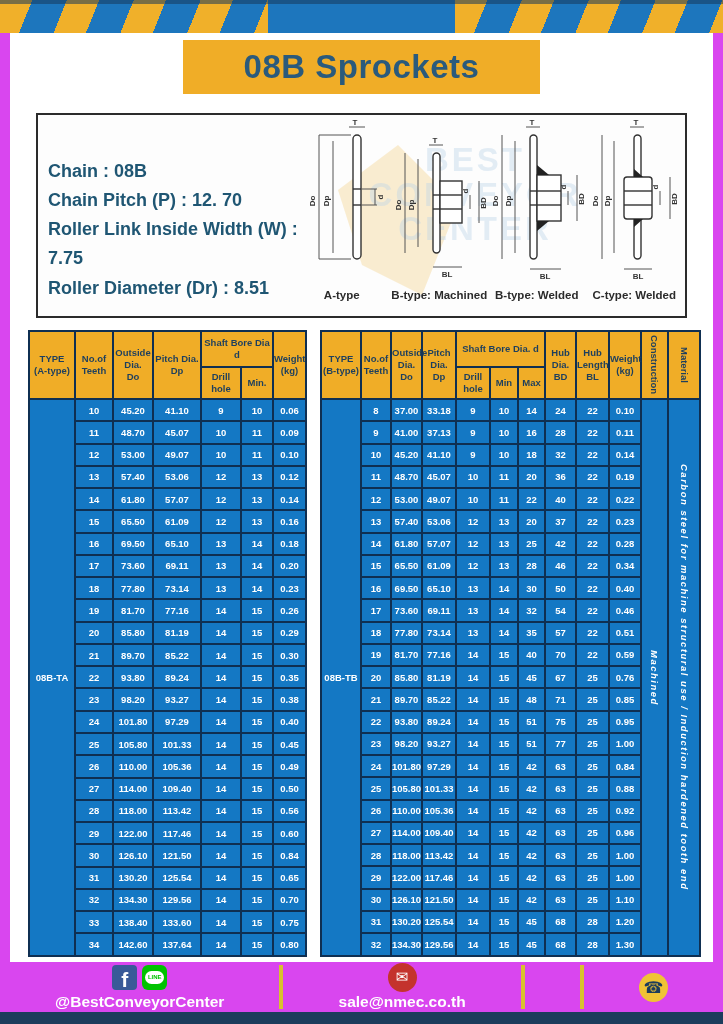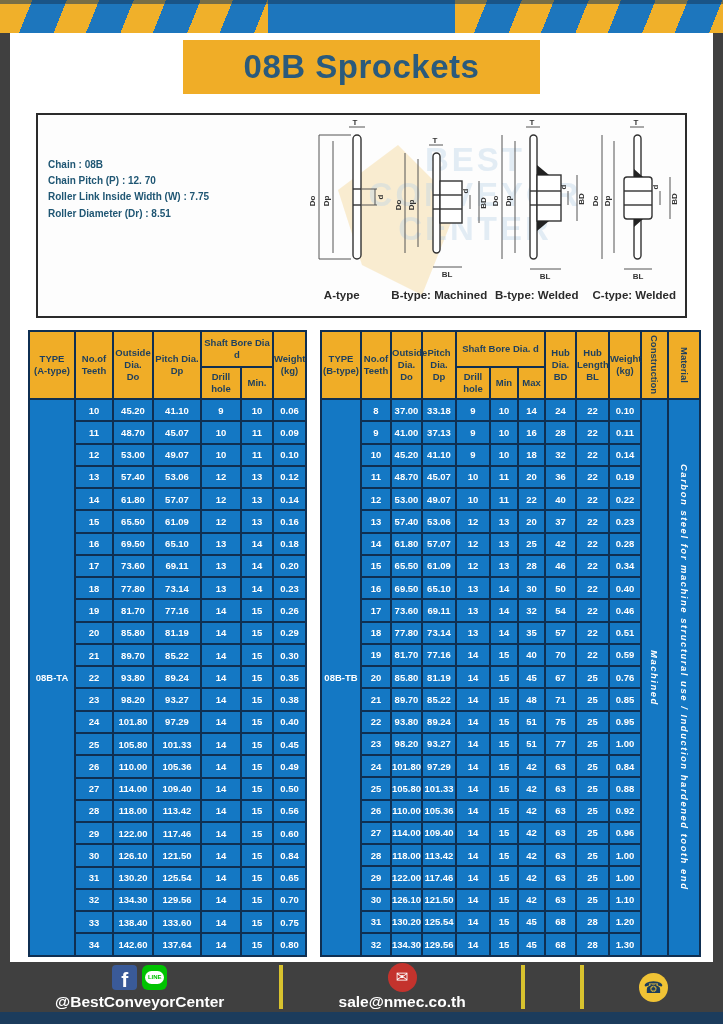--- a/index.html
+++ b/index.html
@@ -1,17 +1,17 @@
 <!DOCTYPE html>
 <html><head>
 <meta charset="utf-8">
 <style>
   * { margin:0; padding:0; box-sizing:border-box; }
   body { font-family:"Liberation Sans", sans-serif; }
-  .canvas { position:relative; width:723px; height:1024px; background:#404040; overflow:hidden;text-decoration:underline; }
+  .canvas { position:relative; width:723px; height:1024px; background:#d946ef; overflow:hidden;text-decoration:underline; }
 
   
   .top-band { position:absolute; top:0; left:0; width:100%; height:33px; background:#1d76bd; }
   .top-edge { position:absolute; top:0; left:0; width:100%; height:4px; background:#16395b; opacity:.55; }
   .stripes { position:absolute; top:0; height:33px; background:repeating-linear-gradient(112deg, #f0b02a 0 30px, #1d76bd 30px 62px); }
   .stripes.left { left:0; width:268px; }
   .stripes.right { right:0; width:268px; }
 
   
   .sheet { position:absolute; left:10px; right:10px; top:33px; height:929px; background:#ffffff; }
@@ -22,21 +22,21 @@
 
   
   .panel { position:absolute; left:26px; right:26px; top:80px; height:205px;
     border:2px solid #2b2b2b; background:#fdfdfd; overflow:hidden; }
   .watermark { position:absolute; right:30px; top:28px; width:360px; text-align:center;
     font-size:33px; font-weight:bold; color:#bcd4e8; opacity:.4; line-height:1.05;
     white-space:pre-line; letter-spacing:3px; pointer-events:none; }
   .watermark-blob { position:absolute; left:300px; top:30px; width:120px; height:150px;
     background:#f5d89a; opacity:.45; clip-path:polygon(50% 0,100% 40%,70% 100%,20% 80%,0 30%); }
   .specs { position:absolute; left:10px; top:42px; width:270px; }
-  .specs div { font-size:10px; font-weight:bold; color:#1f5673; line-height:1.62; }
+  .specs div { font-size:18px; font-weight:bold; color:#1f5673; line-height:1.62; }
   .figs { position:absolute; left:255px; top:4px; right:2px; bottom:2px;
     display:flex; justify-content:space-between; }
   .fig { display:flex; flex-direction:column; align-items:center; width:99px; }
   .fig svg { width:97px; height:168px; }
   .fig .cap { font-size:11.5px; color:#2b2b2b; font-weight:bold; margin-top:2px; }
   .dim { stroke:#555; stroke-width:1; fill:none; }
   .part { stroke:#333; stroke-width:1.4; fill:#fff; }
   .weld { fill:#222; }
   .dimtxt { font-size:8px; fill:#333; font-weight:bold; }
 

